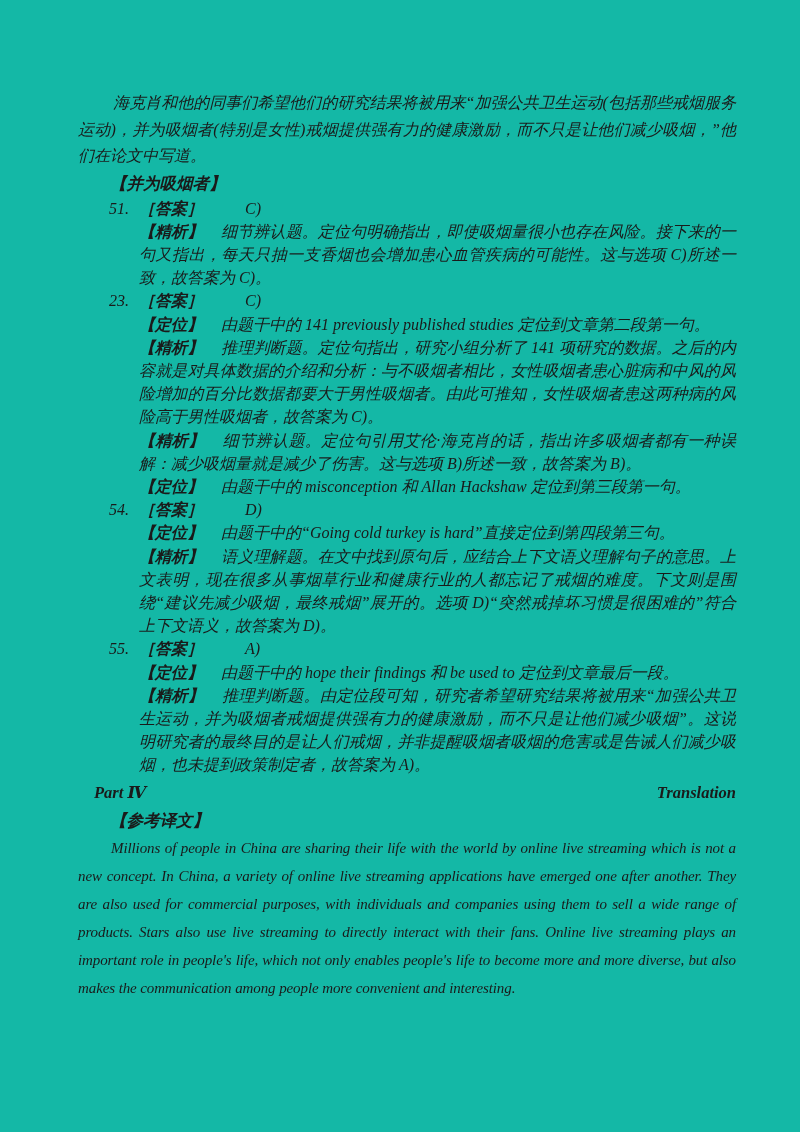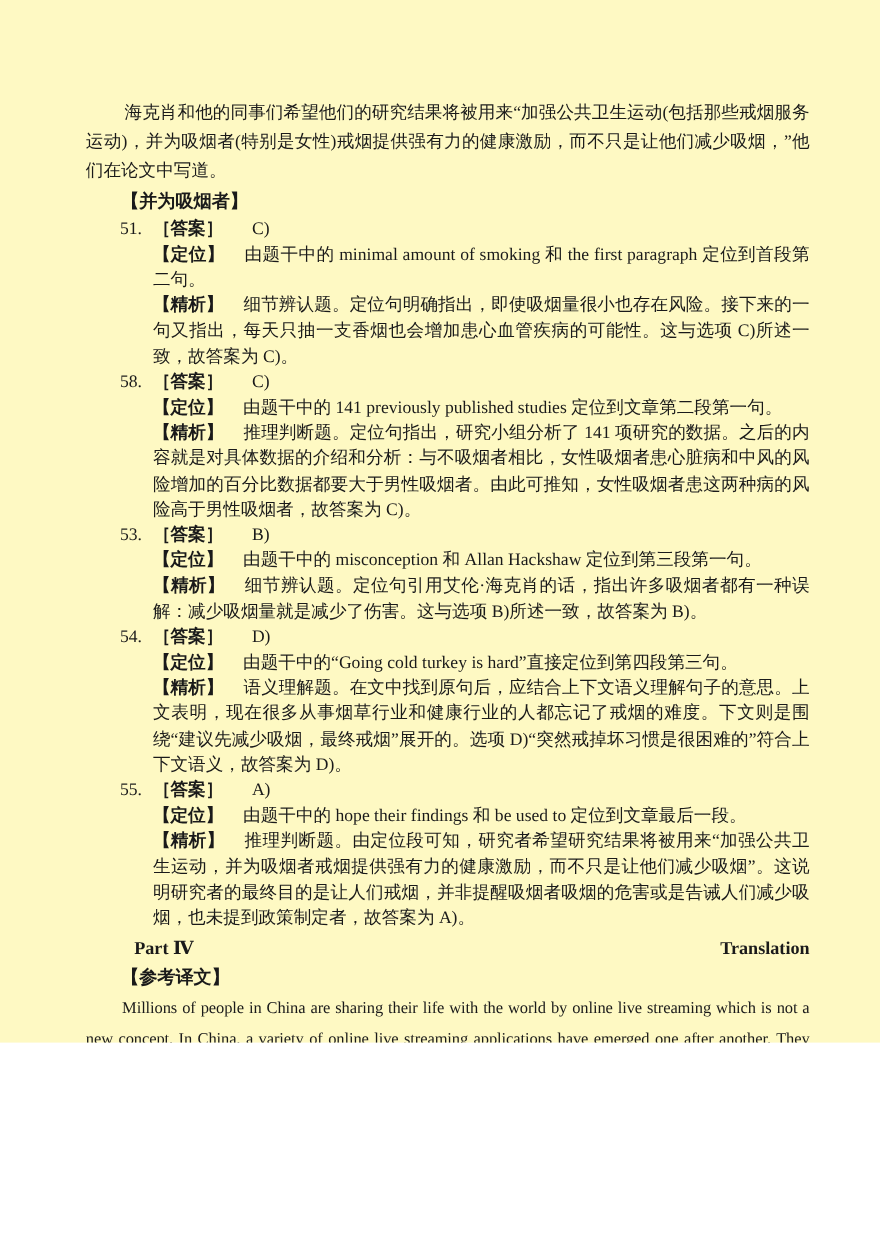--- a/index.html
+++ b/index.html
@@ -1,41 +1,42 @@
 <!DOCTYPE html>
 <html><head>
 <meta charset="utf-8">
 <style>
   * { margin:0; padding:0; box-sizing:border-box; }
   html,body { background:#ffffff; }
   .page {
-    width:800px; height:948px; position:relative;
-    background:#fef9c3; color:#1a1a1a; overflow:hidden;
+    width:800px; height:1132px; position:relative;
+    background:#14b8a6; color:#1a1a1a; overflow:hidden;
     font-family:"Liberation Serif","DejaVu Serif",serif;
+    font-style:italic;
   }
   .content { position:absolute; left:78px; top:90px; width:658px; }
   .intro {
     font-size:16px; line-height:26.5px; text-align:justify; text-indent:2.2em;
   }
   .sec-header {
     font-size:16.5px; font-weight:bold; margin:1px 0 2px 32px; line-height:24px;
     font-family:"Liberation Sans","DejaVu Sans",sans-serif;
   }
   .question { position:relative; padding-left:61px; font-size:16px; line-height:23.2px; }
   .qnum { position:absolute; left:31px; top:0; }
   .lbl {
     font-weight:bold;
     font-family:"Liberation Sans","DejaVu Sans",sans-serif;
     margin-right:18px;
   }
-  .ans-lbl { margin-right:26px; }
+  .ans-lbl { margin-right:42px; }
   .qpara { text-align:justify; }
   .part-line { position:relative; margin-top:3px; line-height:26px; height:26px; }
   .part-label {
-    font-weight:bold; margin-left:44px; font-size:16.5px;
+    font-weight:bold; margin-left:16px; font-size:16.5px;
     font-family:"Liberation Serif","DejaVu Serif",serif;
   }
   .part-title {
     position:absolute; left:0; right:0; text-align:right;
     font-weight:bold; font-size:16.5px;
   }
   .trans-header { margin-top:2px; }
   .trans {
     font-size:15px; line-height:28px; text-align:justify; text-indent:2.2em;
     letter-spacing:-0.1px;
@@ -53,38 +54,34 @@
   <div class="content">
 
     <p class="intro">海克肖和他的同事们希望他们的研究结果将被用来“加强公共卫生运动(包括那些戒烟服务运动)，并为吸烟者(特别是女性)戒烟提供强有力的健康激励，而不只是让他们减少吸烟，”他们在论文中写道。</p>
 
     <h3 class="sec-header">【并为吸烟者】</h3>
 
     <div class="question">
       <div>
         <span class="qnum">51.</span><span class="lbl ans-lbl">［答案］</span><span>C)</span>
       </div>
-      <p class="qpara"><span class="lbl">【定位】</span><span>由题干中的 minimal amount of smoking 和 the first paragraph 定位到首段第二句。</span></p>
       <p class="qpara"><span class="lbl">【精析】</span><span>细节辨认题。定位句明确指出，即使吸烟量很小也存在风险。接下来的一句又指出，每天只抽一支香烟也会增加患心血管疾病的可能性。这与选项 C)所述一致，故答案为 C)。</span></p>
     </div>
 
     <div class="question">
       <div>
-        <span class="qnum">58.</span><span class="lbl ans-lbl">［答案］</span><span>C)</span>
+        <span class="qnum">23.</span><span class="lbl ans-lbl">［答案］</span><span>C)</span>
       </div>
       <p class="qpara"><span class="lbl">【定位】</span><span>由题干中的 141 previously published studies 定位到文章第二段第一句。</span></p>
       <p class="qpara"><span class="lbl">【精析】</span><span>推理判断题。定位句指出，研究小组分析了 141 项研究的数据。之后的内容就是对具体数据的介绍和分析：与不吸烟者相比，女性吸烟者患心脏病和中风的风险增加的百分比数据都要大于男性吸烟者。由此可推知，女性吸烟者患这两种病的风险高于男性吸烟者，故答案为 C)。</span></p>
     </div>
 
     <div class="question">
-      <div>
-        <span class="qnum">53.</span><span class="lbl ans-lbl">［答案］</span><span>B)</span>
-      </div>
+      <p class="qpara"><span class="lbl">【精析】</span><span>细节辨认题。定位句引用艾伦·海克肖的话，指出许多吸烟者都有一种误解：减少吸烟量就是减少了伤害。这与选项 B)所述一致，故答案为 B)。</span></p>
       <p class="qpara"><span class="lbl">【定位】</span><span>由题干中的 misconception 和 Allan Hackshaw 定位到第三段第一句。</span></p>
-      <p class="qpara"><span class="lbl">【精析】</span><span>细节辨认题。定位句引用艾伦·海克肖的话，指出许多吸烟者都有一种误解：减少吸烟量就是减少了伤害。这与选项 B)所述一致，故答案为 B)。</span></p>
     </div>
 
     <div class="question">
       <div>
         <span class="qnum">54.</span><span class="lbl ans-lbl">［答案］</span><span>D)</span>
       </div>
       <p class="qpara"><span class="lbl">【定位】</span><span>由题干中的“Going cold turkey is hard”直接定位到第四段第三句。</span></p>
       <p class="qpara"><span class="lbl">【精析】</span><span>语义理解题。在文中找到原句后，应结合上下文语义理解句子的意思。上文表明，现在很多从事烟草行业和健康行业的人都忘记了戒烟的难度。下文则是围绕“建议先减少吸烟，最终戒烟”展开的。选项 D)“突然戒掉坏习惯是很困难的”符合上下文语义，故答案为 D)。</span></p>
     </div>
 

